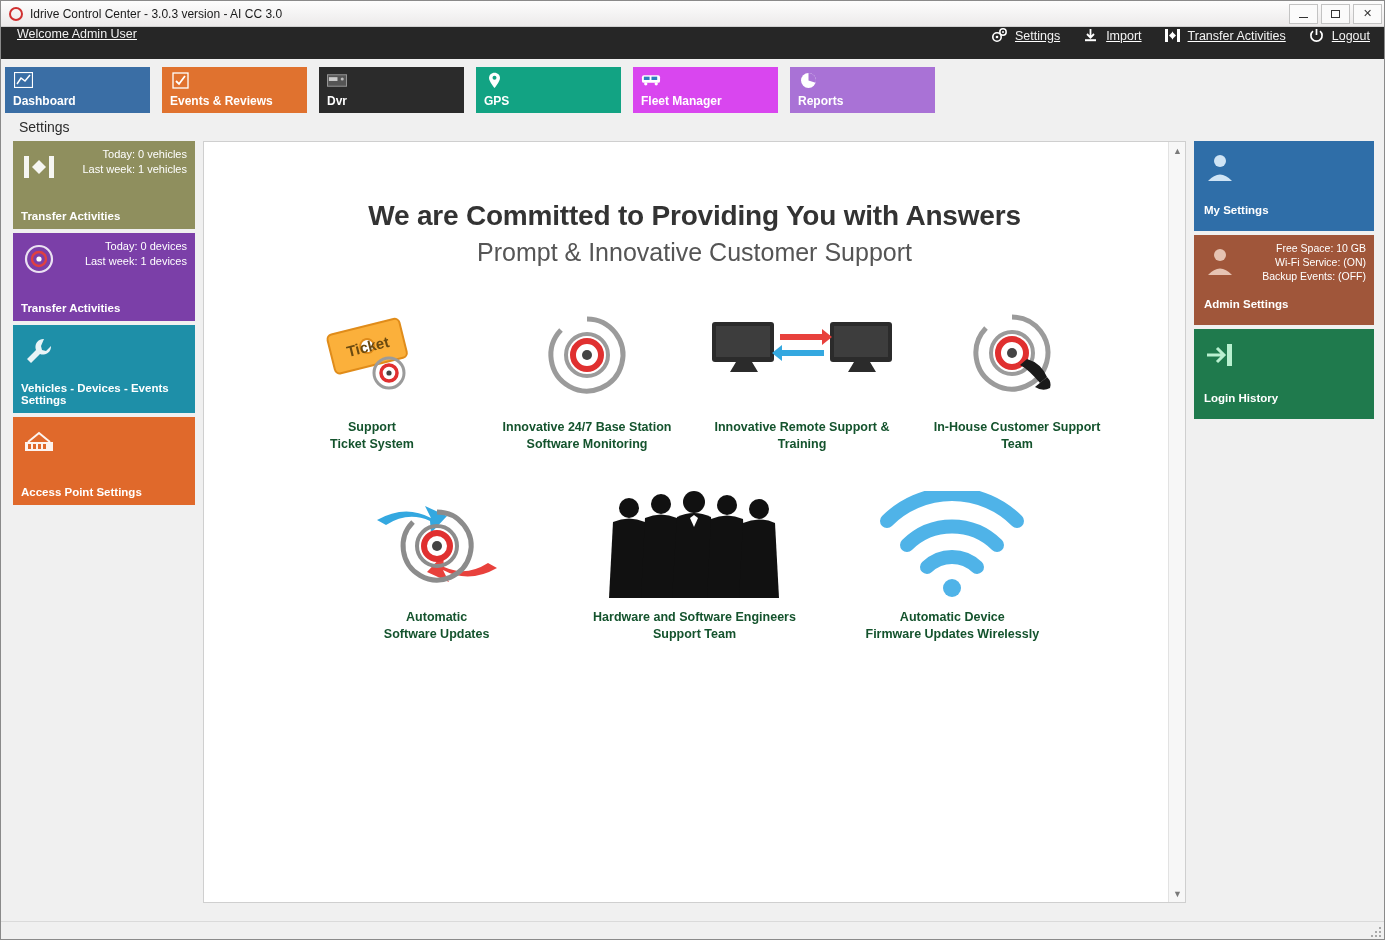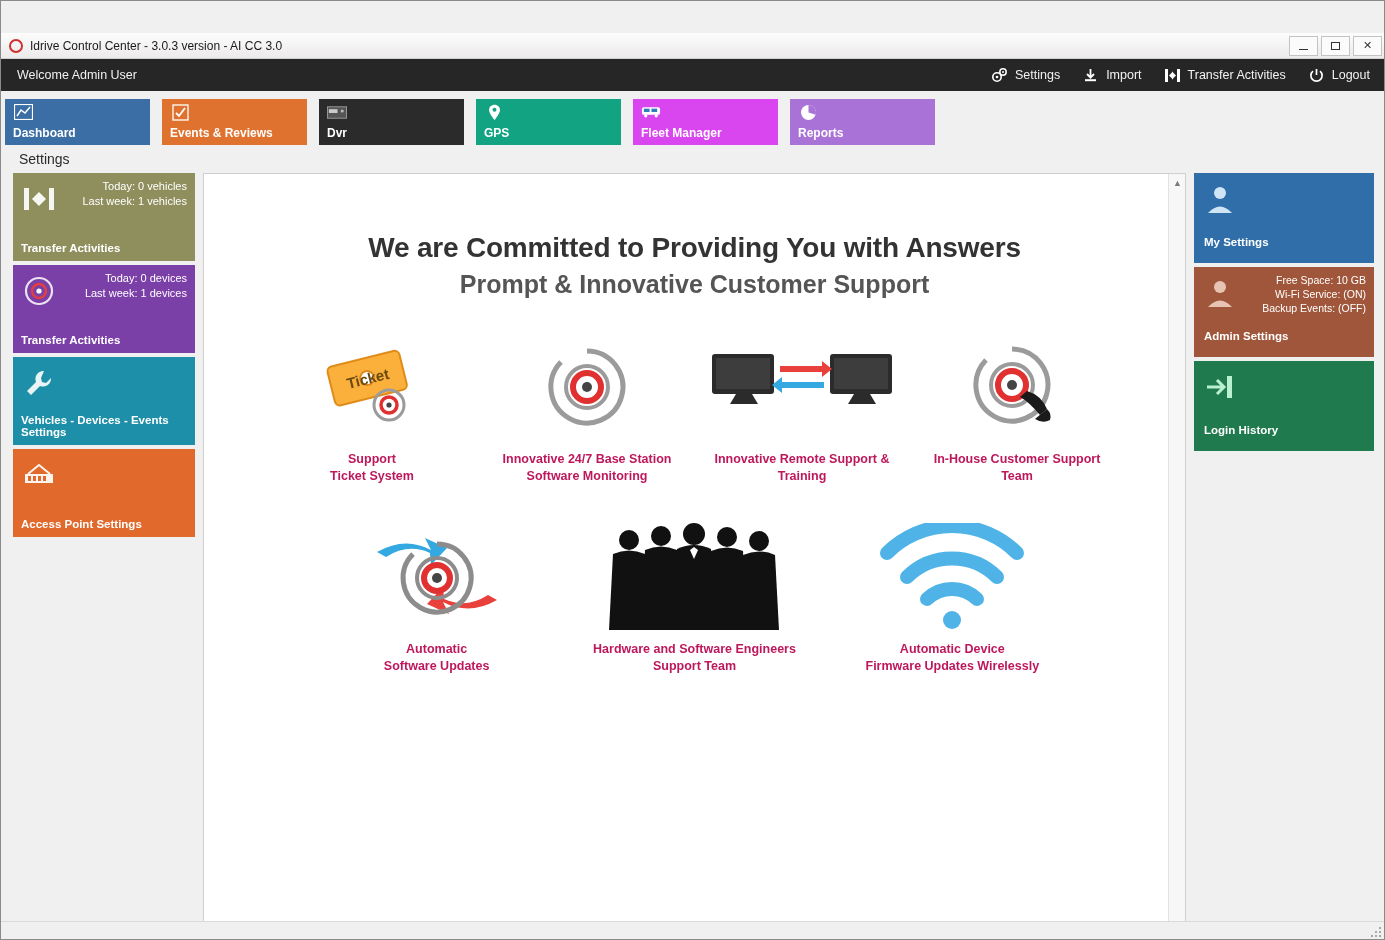--- a/index.html
+++ b/index.html
@@ -18,21 +18,20 @@
   }
 
   
   .titlebar {
     height: 26px;
     background: linear-gradient(#fdfdfd, #eceaea);
     border-bottom: 1px solid #d0d0d0;
     display: flex; align-items: center;
     padding: 0 2px 0 8px;
     position: relative;
-    margin-top: 32px;
   }
   .title-ico {
     width: 14px; height: 14px;
     border: 2px solid #d03030; border-radius: 50%;
     margin-right: 7px; flex: none;
   }
   .title-text {
     font-size: 12px; color: #1a1a1a;
     white-space: nowrap;
   }
@@ -46,23 +45,24 @@
     font-size: 11px; color: #333;
     line-height: 1;
   }
   .win-btn.min span { display:block; width:9px; border-bottom:1px solid #333; transform: translateY(4px); }
   .win-btn.max span { display:block; width:9px; height:8px; border:1px solid #333; }
 
   
   .topbar {
     height: 32px;
     background: #262626;
-    display: flex; align-items: center;
+    display: flex; align-items: flex-start;
     padding: 0 14px 0 16px;
     color: #fff;
+    text-decoration: underline;
   }
   .welcome { font-size: 12.5px; color: #f0f0f0; }
   .topmenu { margin-left: auto; display: flex; align-items: center; gap: 22px; }
   .topmenu-item {
     display: flex; align-items: center; gap: 7px;
     font-size: 12.5px; color: #f2f2f2;
     cursor: pointer;
   }
   .ticon { display: inline-flex; width: 17px; height: 17px; align-items: center; justify-content: center; }
 
@@ -161,21 +161,21 @@
     margin: 0;
     font-size: 28px;
     color: #333;
     font-weight: bold;
     letter-spacing: -0.2px;
   }
   .hero h2 {
     margin: 6px 0 0 0;
     font-size: 25px;
     color: #555;
-    font-weight: bold;
+    font-weight: normal;
   }
 
   .feat-grid {
     margin-top: 34px;
     display: flex;
     justify-content: center;
     gap: 0;
     flex-wrap: wrap;
     padding: 0 40px;
   }
@@ -184,21 +184,21 @@
     text-align: center;
     margin-bottom: 28px;
   }
   .feat-art {
     height: 108px;
     display: flex; align-items: center; justify-content: center;
   }
   .feat-cap {
     font-size: 12.5px;
     font-weight: bold;
-    color: #be185d;
+    color: #14532d;
     line-height: 17px;
     margin-top: 10px;
     white-space: pre-line;
   }
   .feat-row2 { margin-top: 10px; }
 
   .col-right .tile { min-height: 86px; }
   .col-right .tile .tile-stats { font-size: 10.5px; line-height: 14px; }
   .col-right .tile .tile-label { position: absolute; left: 10px; bottom: 15px; }
 

